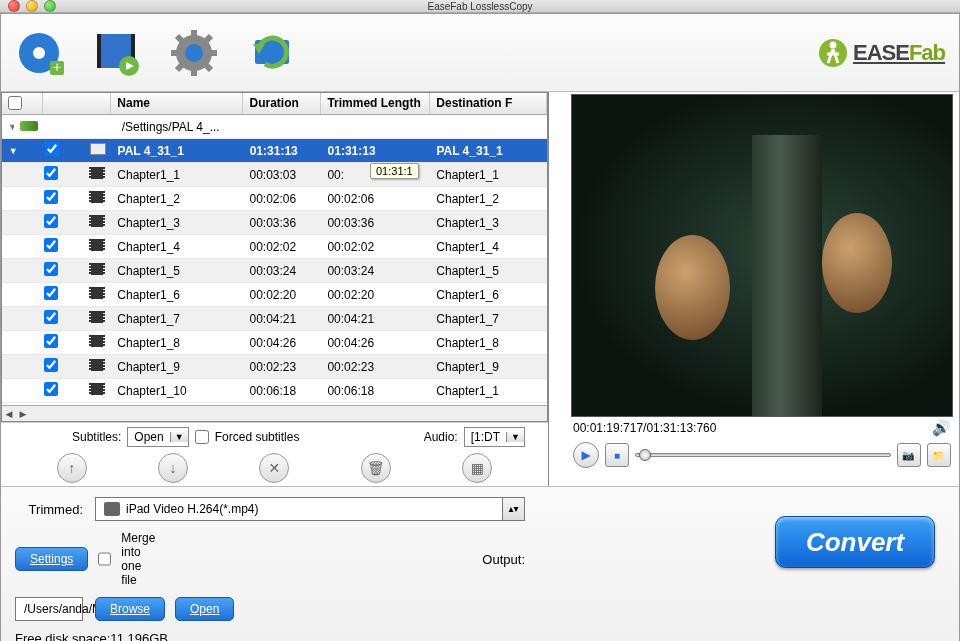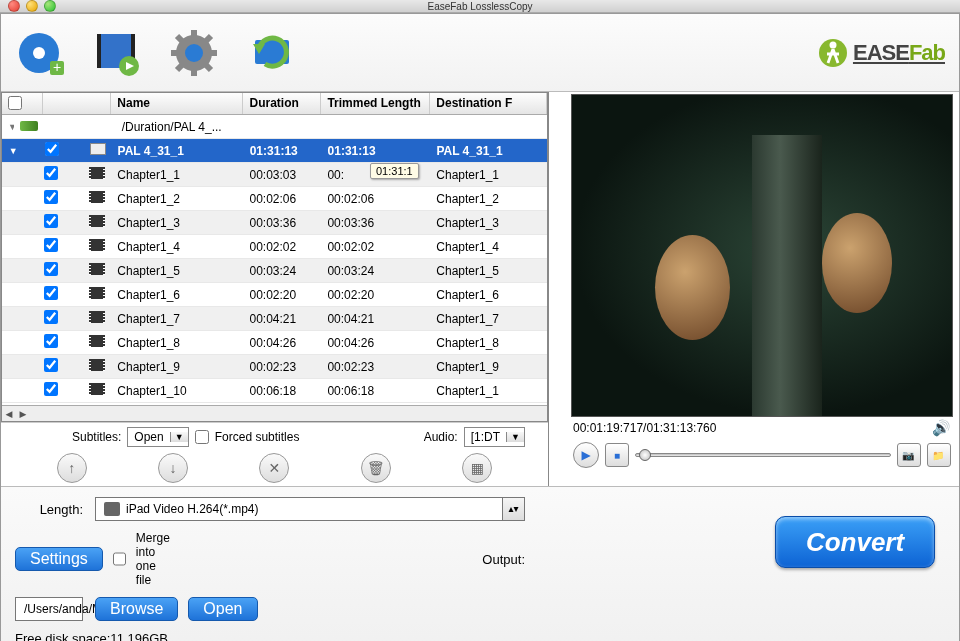--- a/index.html
+++ b/index.html
@@ -52,21 +52,21 @@
 .ctrl-row{height:32px;display:flex;align-items:center;gap:6px;padding:2px;}
 .play-btn{width:26px;height:26px;border-radius:50%;border:1px solid #888;background:linear-gradient(#fff,#ddd);display:flex;align-items:center;justify-content:center;color:#2a6fd6;font-size:12px;cursor:pointer;}
 .stop-btn{width:24px;height:24px;border:1px solid #888;background:linear-gradient(#fff,#ddd);display:flex;align-items:center;justify-content:center;color:#2a6fd6;font-size:10px;border-radius:3px;cursor:pointer;}
 .slider{flex:1;height:4px;background:linear-gradient(#bbb,#eee);border:1px solid #888;border-radius:3px;position:relative;}
 .slider .thumb{position:absolute;left:1%;top:-5px;width:12px;height:12px;border-radius:50%;background:radial-gradient(#fff,#bbb);border:1px solid #666;}
 .bottom{border-top:1px solid #bbb;padding:10px 14px 8px;background:linear-gradient(#fafafa,#f0f0f0);display:grid;grid-template-columns:68px 430px auto;grid-template-rows:auto auto auto;gap:10px 12px;align-items:center;}
 .lbl{font-size:13px;text-align:right;}
 .combo{height:24px;border:1px solid #777;background:#fff;display:flex;align-items:center;}
 .combo .cval{flex:1;padding:0 8px;display:flex;align-items:center;gap:6px;}
 .combo .carrow{width:22px;border-left:1px solid #777;background:linear-gradient(#f5f5f5,#ddd);text-align:center;font-size:10px;line-height:22px;}
-.blue-btn{height:24px;padding:5px 14px;border-radius:5px;background:linear-gradient(#4aa2f5,#1e72d8);color:#fff;border:1px solid #1559ad;font-size:16px;cursor:pointer;display:inline-flex;align-items:center;}
+.blue-btn{height:24px;padding:5px 14px;border-radius:5px;background:linear-gradient(#4aa2f5,#1e72d8);color:#fff;border:1px solid #1559ad;font-size:12px;cursor:pointer;display:inline-flex;align-items:center;text-decoration:underline;}
 .side-actions{display:flex;align-items:center;gap:10px;}
 .convert-btn{width:160px;height:52px;border-radius:10px;background:linear-gradient(#3ba0f7,#0d63d4);color:#fff;font-size:26px;font-style:italic;font-weight:bold;display:flex;align-items:center;justify-content:center;border:1px solid #0a4da8;box-shadow:inset 0 2px 4px rgba(255,255,255,.5),0 2px 3px rgba(0,0,0,.3);cursor:pointer;}
 .convert-wrap{grid-row:1/3;grid-column:3;justify-self:end;align-self:center;margin-right:10px;}
 .row3{grid-column:1/4;font-size:13px;}
 input[type=checkbox]{width:14px;height:14px;}
 .tooltip{position:absolute;background:#fffce6;border:1px solid #999;padding:1px 5px;font-size:11px;border-radius:2px;box-shadow:1px 1px 2px rgba(0,0,0,.3);z-index:10;}
 .dvd-ico{display:inline-block;width:18px;height:10px;background:linear-gradient(90deg,#6fb845,#3f8020);border-radius:2px;position:relative;}
 </style>
 </head>
 <body>
@@ -145,21 +145,21 @@
             <div class="th col-name">Name</div>
             <div class="th col-dur">Duration</div>
             <div class="th col-trim">Trimmed Length</div>
             <div class="th col-dest">Destination F</div>
           </div>
           <div class="tbody" id="tbody">
             <div class="row">
               <div class="cell" style="width:7px;color:#777;font-size:9px">▼</div>
               <div class="cell" style="width:24px"><span class="dvd-ico"></span></div>
               <div class="cell" style="width:81px"></div>
-              <div class="cell name">/Duration/PAL 4_...</div>
+              <div class="cell name">/Settings/PAL 4_...</div>
               <div class="cell dur"></div>
                 <div class="cell trim"></div>
                 <div class="cell dest"></div>
             </div>
             <div class="row selected">
               <div class="cell" style="width:22px;font-size:9px;text-align:right">▼</div>
               <div class="cell" style="width:42px;text-align:right"><input type="checkbox" checked="" style=""></div>
               <div class="cell" style="width:48px;text-align:right"><span style="display:inline-block;width:16px;height:12px;background:#eee;border:1px solid #888"></span></div>
               <div class="cell name">PAL 4_31_1</div>
               <div class="cell dur">01:31:13</div>
@@ -291,21 +291,21 @@
           <div class="slider">
               <div class="thumb"></div>
             </div>
           <div class="stop-btn">📷</div>
           <div class="stop-btn">📁</div>
         </div>
       </div>
     </div>
 
     <div class="bottom">
-      <div class="lbl">Length:</div>
+      <div class="lbl">Trimmed:</div>
       <div class="combo">
         <div class="cval">
             <span style="display:inline-block;width:16px;height:14px;background:#666;border-radius:2px"></span>
             <span>iPad Video H.264(*.mp4)</span>
           </div>
         <div class="carrow">▴▾</div>
       </div>
       <div class="side-actions">
         <div class="blue-btn">Settings</div>
         <input type="checkbox" style="">

